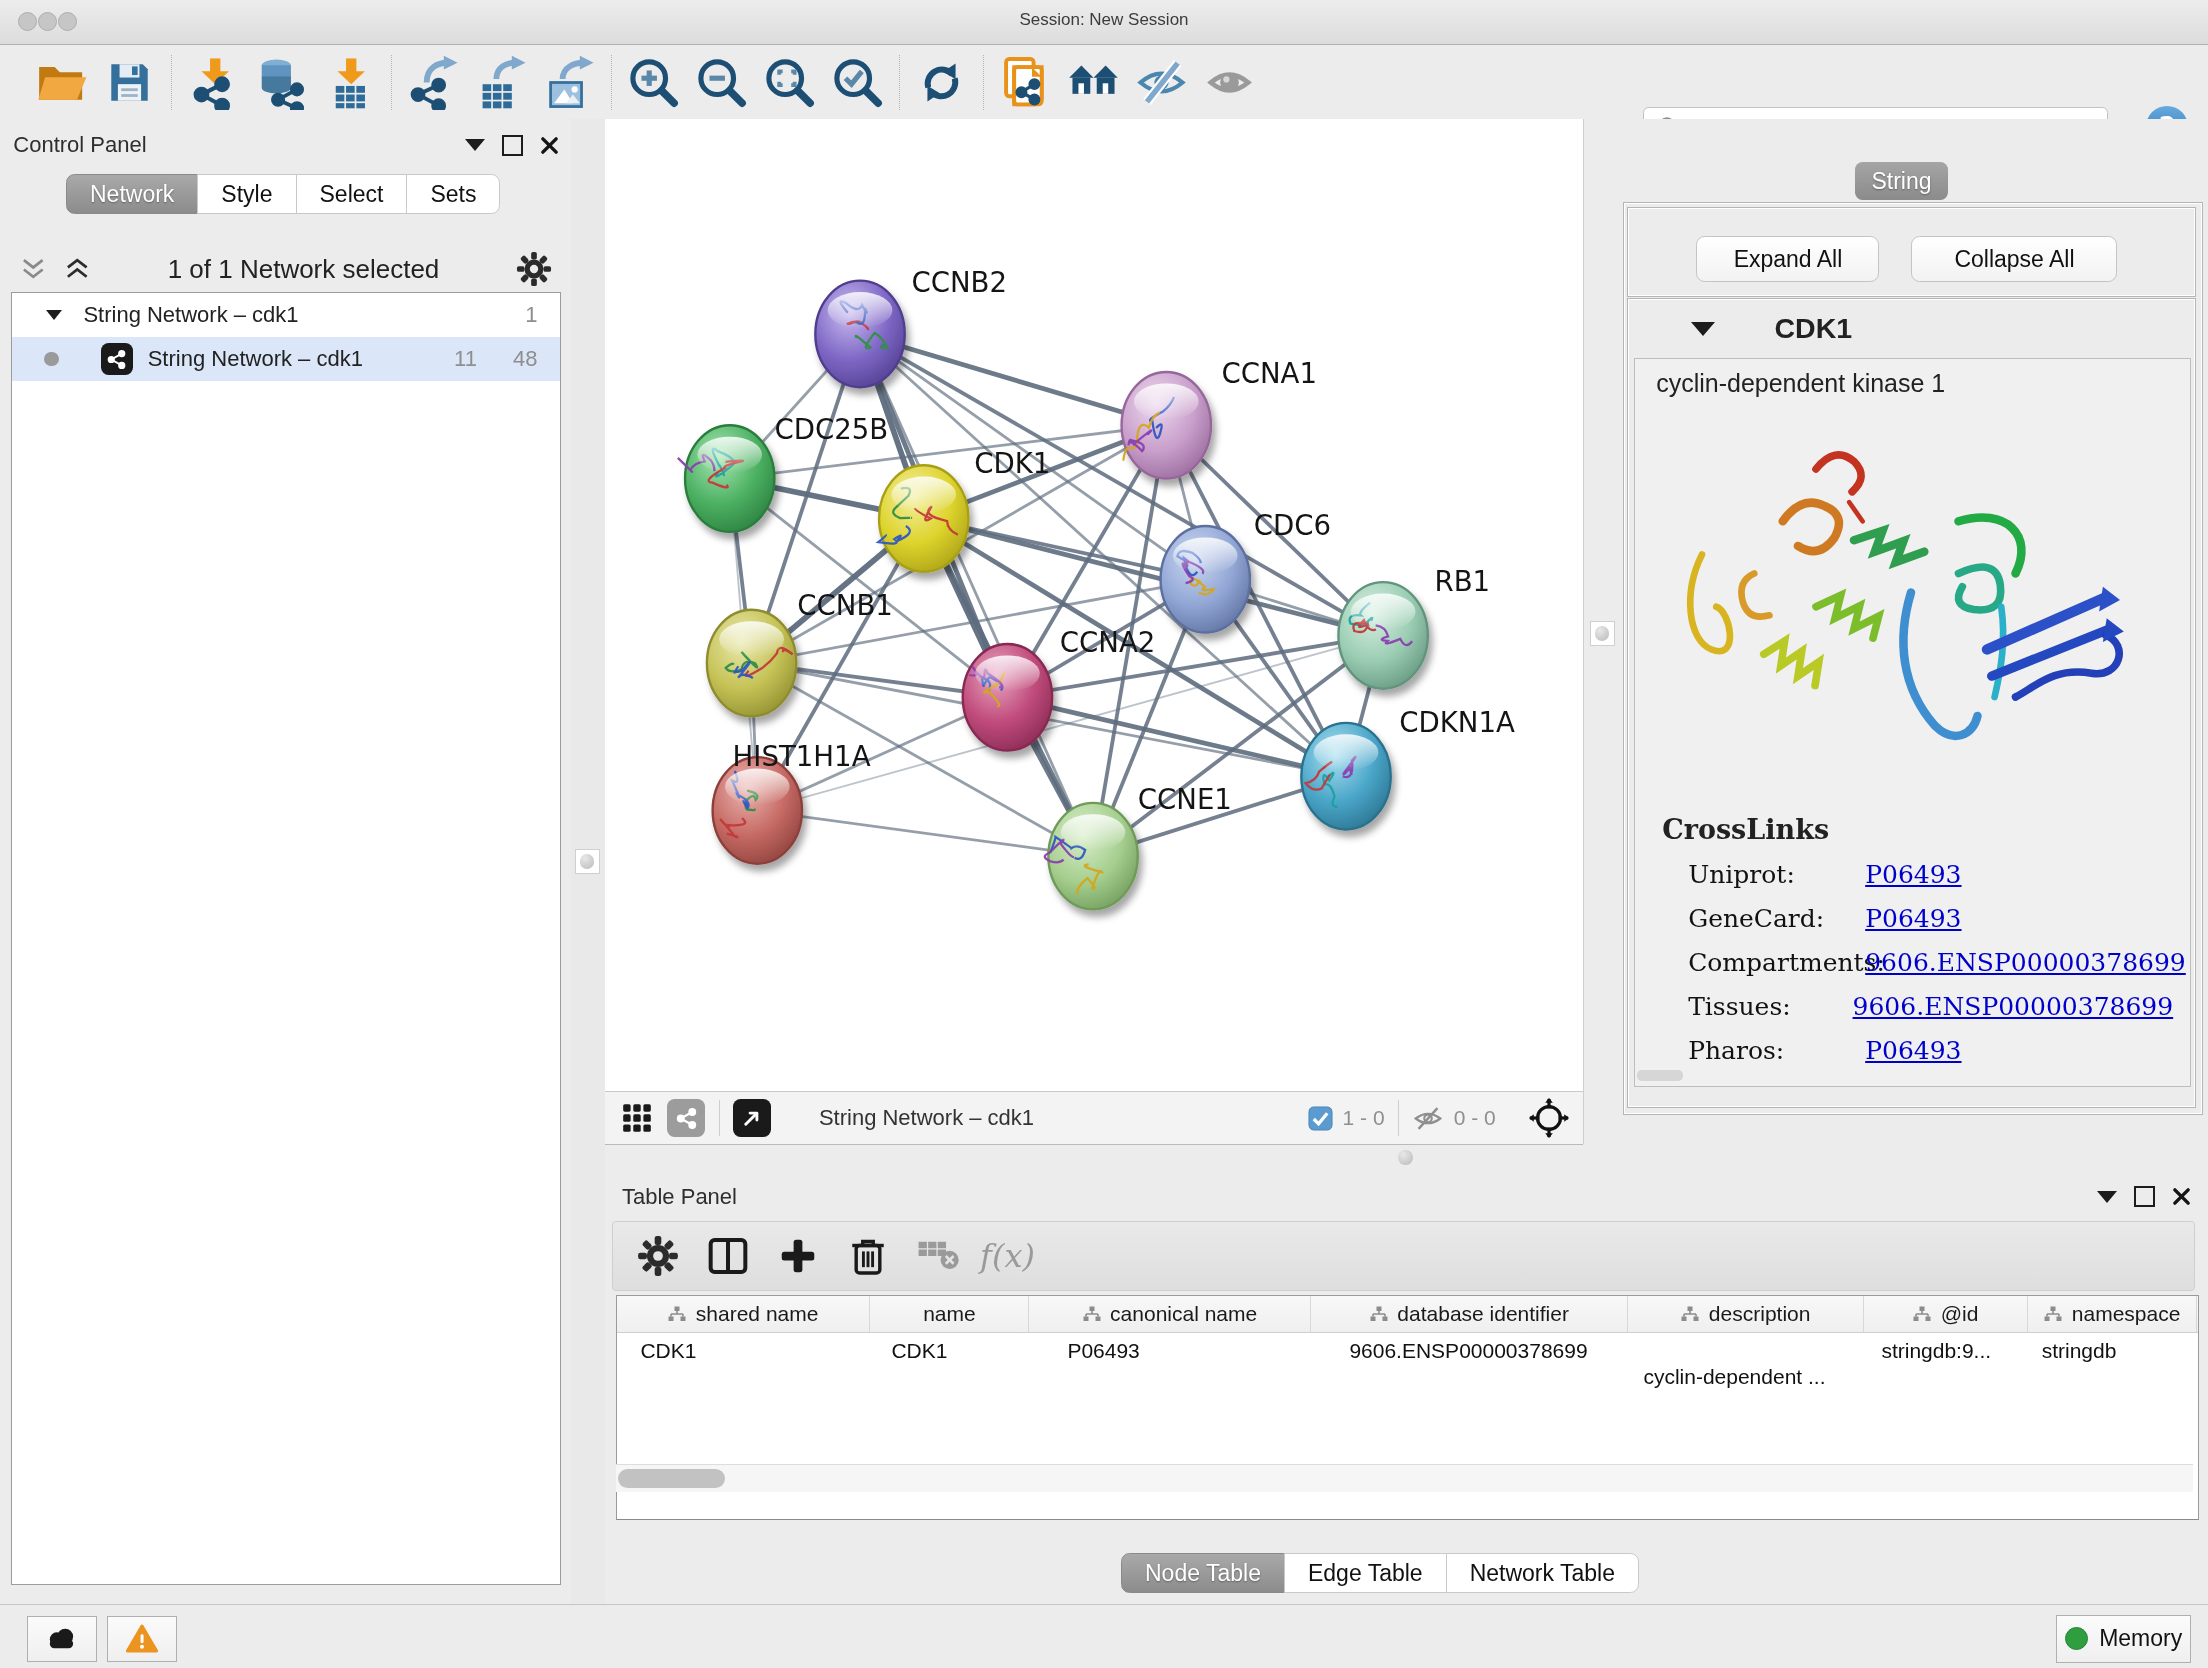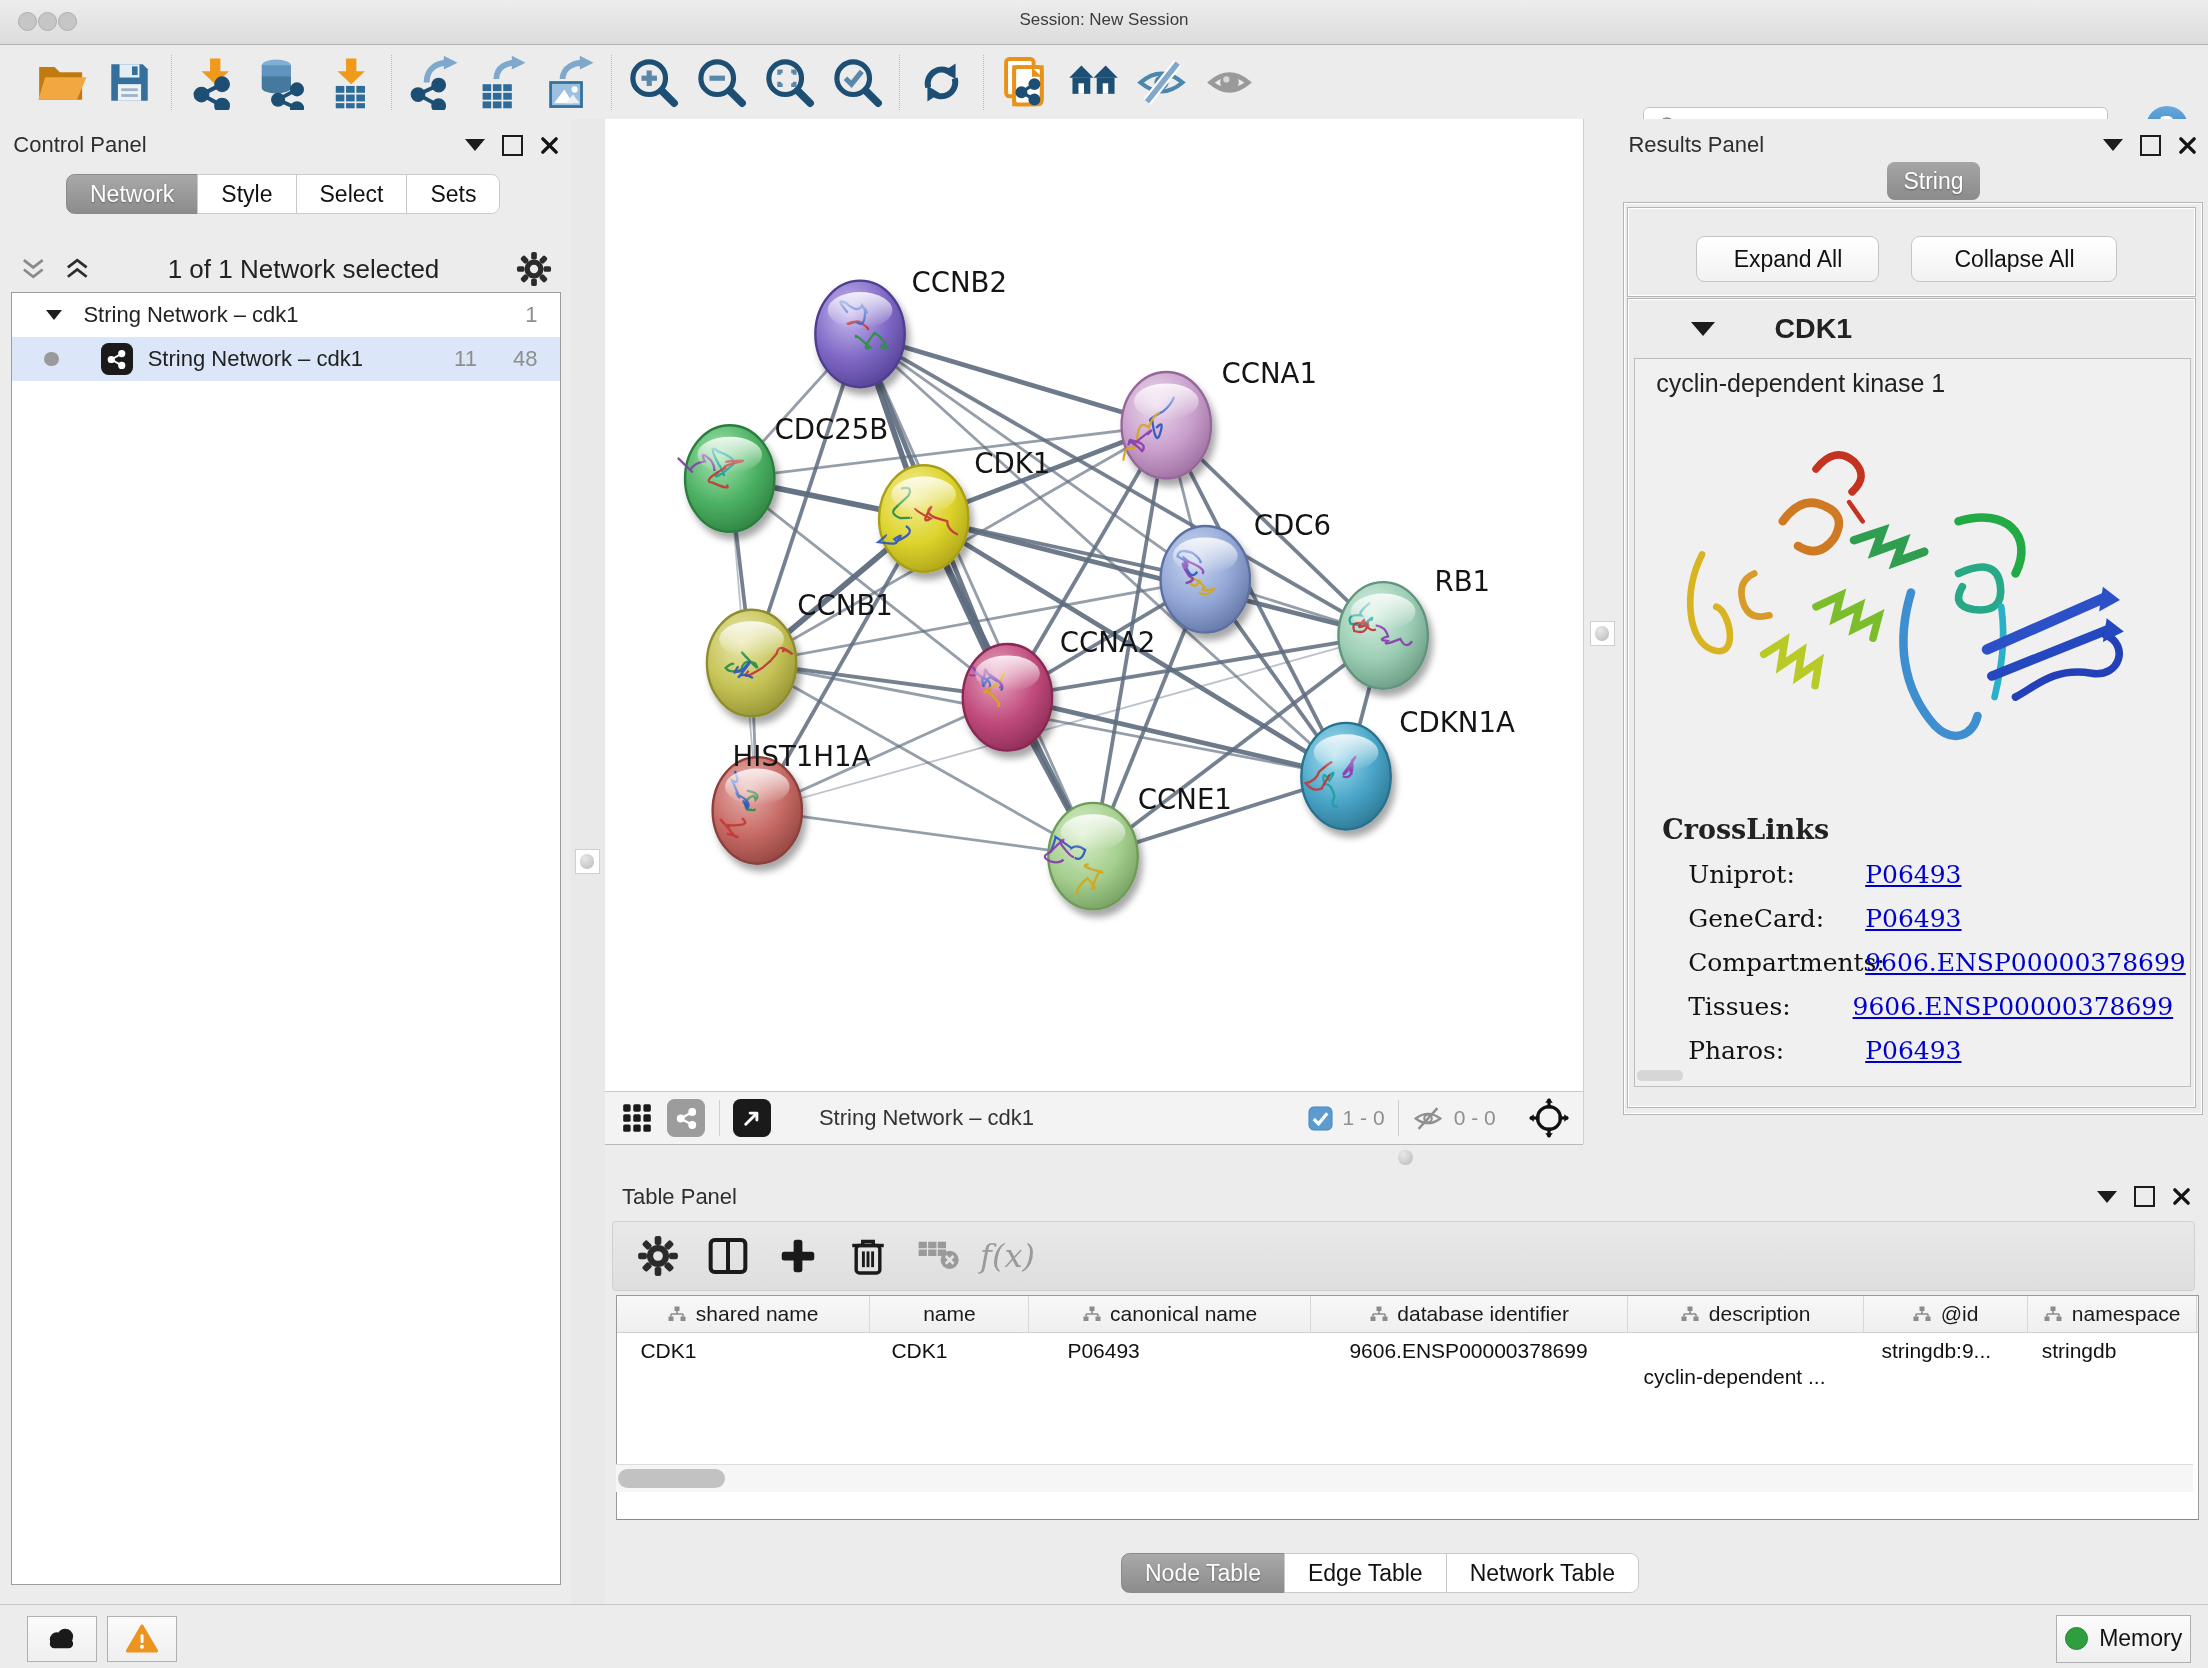--- a/index.html
+++ b/index.html
@@ -647,33 +647,21 @@
       <polygon points="18,38 26,38 22,43" fill="#111"></polygon>
     <line x1="2" y1="22" x2="12" y2="22" stroke="#111" stroke-width="3.4"></line>
       <polygon points="6,18 6,26 1,22" fill="#111"></polygon>
     <line x1="32" y1="22" x2="42" y2="22" stroke="#111" stroke-width="3.4"></line>
       <polygon points="38,18 38,26 43,22" fill="#111"></polygon>
   </svg>
   <span style="width:13.3px"></span>
 </div>
 
 <div class="abs results">
-  <div class="abs" style="left:11.4px;top:11.4px;width:569px;height:30px;display:flex;align-items:center;">
-    <span class="panel-title">Results Panel</span>
-    <span style="flex:1"></span>
-    <span class="pc">
-      <span class="tri-down"></span>
-      <span class="float-box"></span>
-      <svg width="19" height="19" viewBox="0 0 20 20">
-        <line x1="3" y1="3" x2="17" y2="17" stroke="#141414" stroke-width="3.6" stroke-linecap="round"></line>
-        <line x1="17" y1="3" x2="3" y2="17" stroke="#141414" stroke-width="3.6" stroke-linecap="round"></line>
-      </svg>
-    </span>
-  </div>
-  <div class="abs pill" style="left:238px;top:43px;width:93px;height:38px;margin-left:32px;">String</div>
+  <div class="abs pill" style="left:238px;top:43px;width:93px;height:38px;">String</div>
   <div class="abs r-outer">
     <div class="abs rbox" style="left:3.8px;top:3.8px;width:567px;height:88px;">
       <div class="abs btn" style="left:68px;top:28.5px;width:181px;height:44px;">Expand All</div>
       <div class="abs btn" style="left:283px;top:28.5px;width:204px;height:44px;">Collapse All</div>
     </div>
     <div class="abs rbox" style="left:3.8px;top:95px;width:567px;height:808px;">
       <div class="abs" style="left:0;top:0;width:567px;height:59px;display:flex;align-items:center;">
         <span style="width:63px"></span>
         <span class="tri-down" style="border-left-width:12.4px;border-right-width:12.4px;border-top-width:14.3px;"></span>
         <span style="width:59px"></span>

